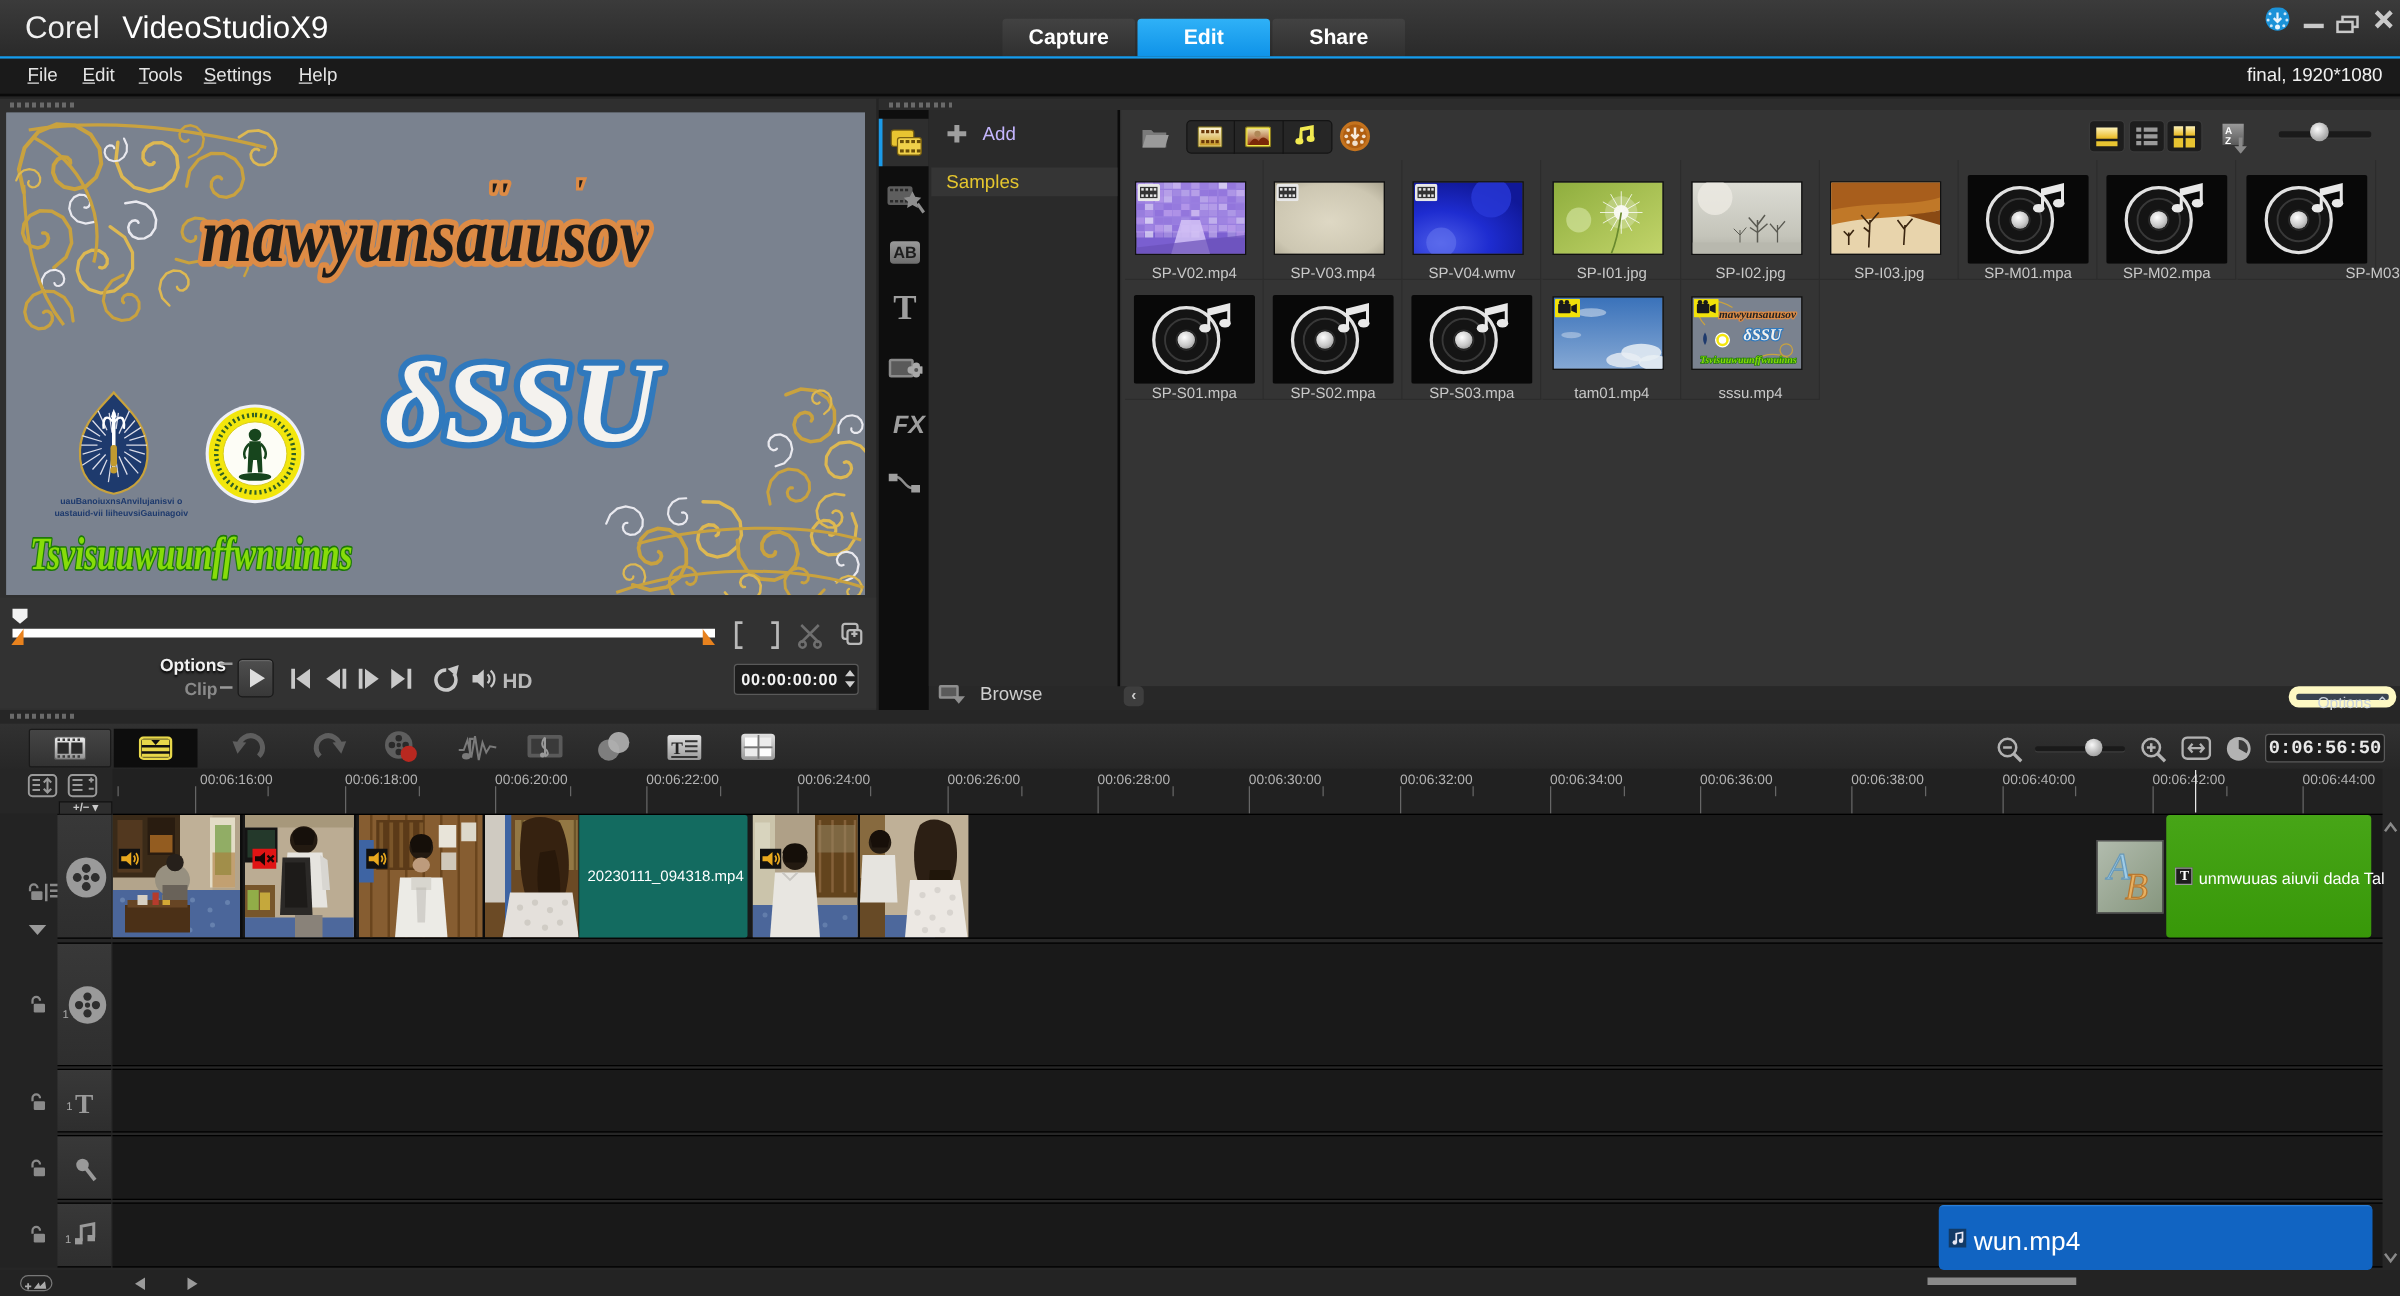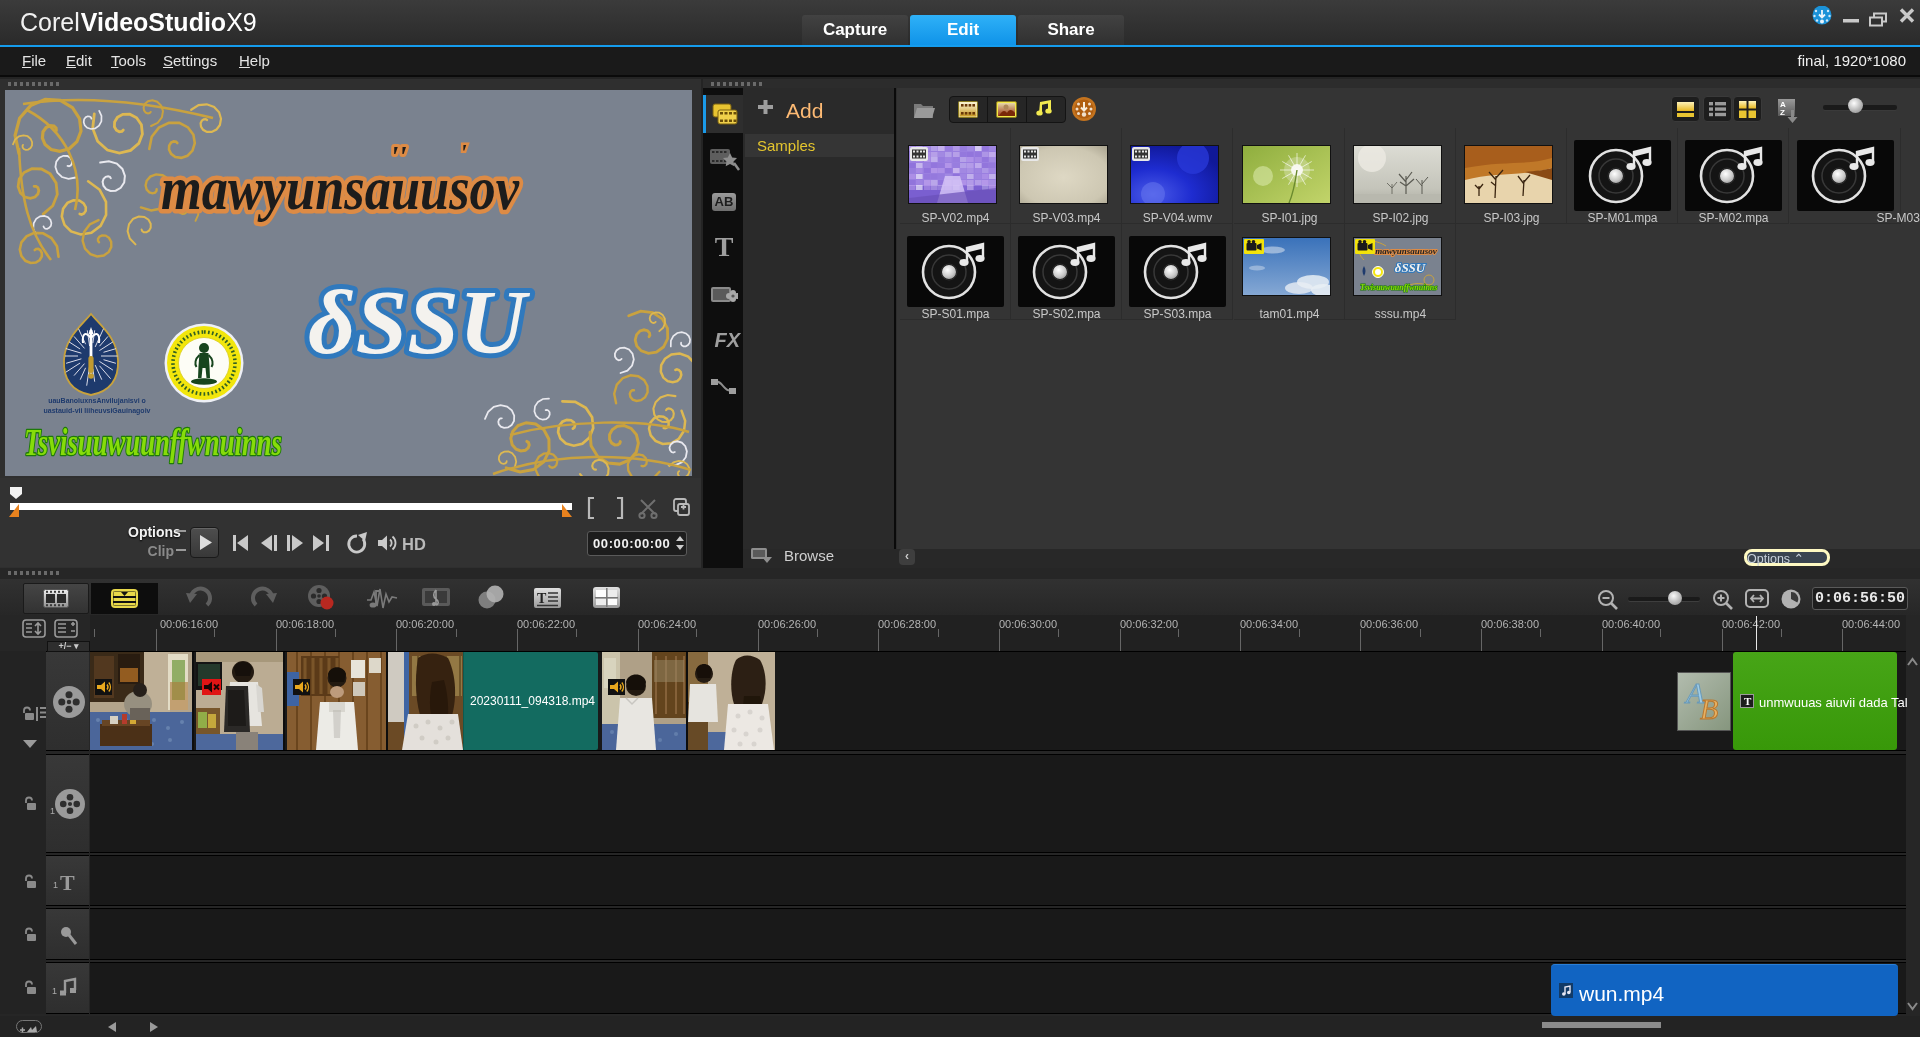--- a/index.html
+++ b/index.html
@@ -2,21 +2,21 @@
 <html><head><meta charset="utf-8">
 <style>
 *{margin:0;padding:0;box-sizing:border-box}
 html,body{width:1920px;height:1037px;overflow:hidden;background:#222;font-family:"Liberation Sans",sans-serif}
 .abs{position:absolute}
 #app{position:relative;width:1920px;height:1037px;background:#242424}
 
 #titlebar{left:0;top:0;width:1920px;height:45px;background:linear-gradient(#3b3b3b,#2a2a2a)}
 #logo{left:20px;top:8px;font-size:25px;color:#fff;letter-spacing:0px}
 #logo .c{font-weight:400;color:#f0f0f0}
-#logo .v{font-weight:700;margin-left:1px}
+#logo .v{font-weight:400;margin-left:18px}
 #logo .x{font-weight:400}
 .tab{top:15px;height:30px;text-align:center;font-weight:700;font-size:17px;color:#fff;line-height:29px;border-radius:3px 3px 0 0}
 #tab-capture{left:802px;width:106px;background:linear-gradient(#424242,#303030)}
 #tab-edit{left:910px;width:106px;background:linear-gradient(#2fb1f7,#0f93e8)}
 #tab-share{left:1018px;width:106px;background:linear-gradient(#424242,#303030)}
 #blueline{left:0;top:45px;width:1920px;height:2px;background:#159ced}
 
 #winbtns{right:8px;top:8px}
 
 #menubar{left:0;top:47px;width:1920px;height:30px;background:#1a1a1a;border-bottom:2px solid #0a0a0a}
@@ -27,21 +27,21 @@
 #preview-panel{left:0;top:79px;width:701px;height:489px;background:#2f2f2f}
 #library-panel{left:703px;top:79px;width:1217px;height:489px;background:#2c2c2c}
 .dots{height:4px;width:52px;background:repeating-linear-gradient(90deg,#6a6a6a 0 3px,transparent 3px 6px)}
 #player{left:0px;top:478px;width:701px;height:89px;background:#323232}
 
 #scrubbar{left:10px;top:503px;width:562px;height:7px;background:#fff}
 
 #libiconbar{left:703px;top:88px;width:40px;height:480px;background:#0e0e0e}
 #addpanel{left:743px;top:88px;width:153px;height:461px;background:#2a2a2a;border-right:2px solid #0a0a0a}
 #samplesrow{left:745px;top:134px;width:149px;height:23px;background:#353535;color:#e5c62e;font-size:15px;line-height:23px;padding-left:12px}
-#addrow{left:755px;top:98px;color:#fdba74;font-size:21px}
+#addrow{left:755px;top:98px;color:#c4b5fd;font-size:15px}
 #browserow{left:758px;top:545px;color:#cfcfcf;font-size:15px}
 #libtoolbar{left:898px;top:88px;width:1022px;height:40px}
 #thumbgrid{left:898px;top:128px}
 .cell{position:absolute;width:111px;height:96px}
 .thumb{position:absolute;border:1px solid #111}
 .tlabel{position:absolute;width:111px;text-align:center;font-size:12px;color:#c8c8c8}
 
 #timeline{left:0;top:568px;width:1920px;height:469px;background:#262626}
 #tltoolbar{left:0;top:579px;width:1920px;height:36px;background:linear-gradient(#313131,#272727)}
 #ruler{left:90px;top:615px;width:1816px;height:36px;background:#212121;overflow:hidden}
@@ -286,21 +286,21 @@
         <circle cx="23" cy="12" r="1.6" fill="#555"></circle>
       </g>
   </svg>
   <div class="abs" style="left:708px;top:329px;width:32px;height:22px;font-weight:bold;font-style:italic;font-size:20px;color:#9e9e9e;text-align:right">FX</div>
   <svg class="abs" style="left:710px;top:377px" width="28" height="22" viewBox="0 0 28 22">
     <path d="M5,5 C12,2 14,16 22,13" stroke="#8e8e8e" stroke-width="2" fill="none"></path>
     <rect x="1" y="2" width="7" height="6" fill="#9e9e9e"></rect>
       <rect x="19" y="11" width="7" height="6" fill="#9e9e9e"></rect>
   </svg>
   <div class="abs" style="left:899px;top:549px;width:16px;height:16px;background:#3e3e3e;border-radius:4px;color:#ccc;font-size:12px;text-align:center;line-height:15px;font-weight:bold">‹</div>
-  <div class="abs" style="left:1744px;top:549px;width:86px;height:17px;background:#3a4450;border:3px solid #fef9c3;border-radius:8px;color:#c9d2dc;font-size:12.5px;text-align:left;line-height:15px">Options ⌃</div>
+  <div class="abs" style="left:1831px;top:549px;width:86px;height:17px;background:#3a4450;border:6px solid #fef9c3;border-radius:8px;color:#c9d2dc;font-size:12.5px;text-align:right;line-height:15px">Options ⌃</div>
   <svg class="abs" style="left:912px;top:98px" width="24" height="24">
       <path d="M2,6 L9,6 L11,8 L21,8 L21,20 L2,20 Z" fill="#7a7a7a"></path>
       <path d="M2,20 L5,10 L23,10 L20,20 Z" fill="#9a9a9a"></path>
     </svg>
   <div class="abs" style="left:949px;top:96px;width:117px;height:27px;border:1px solid #141414;border-radius:4px;background:#262626"></div>
   <div class="abs" style="left:987px;top:96px;width:1px;height:27px;background:#141414"></div>
   <div class="abs" style="left:1026px;top:96px;width:1px;height:27px;background:#141414"></div>
   <svg class="abs" style="left:958px;top:101px" width="20" height="17">
       <rect x="0.5" y="0.5" width="19" height="16" rx="1" fill="#f2e9b8" stroke="#8a7a20"></rect>
       <rect x="1.5" y="1.5" width="17" height="14" fill="url(#fg1)"></rect>

